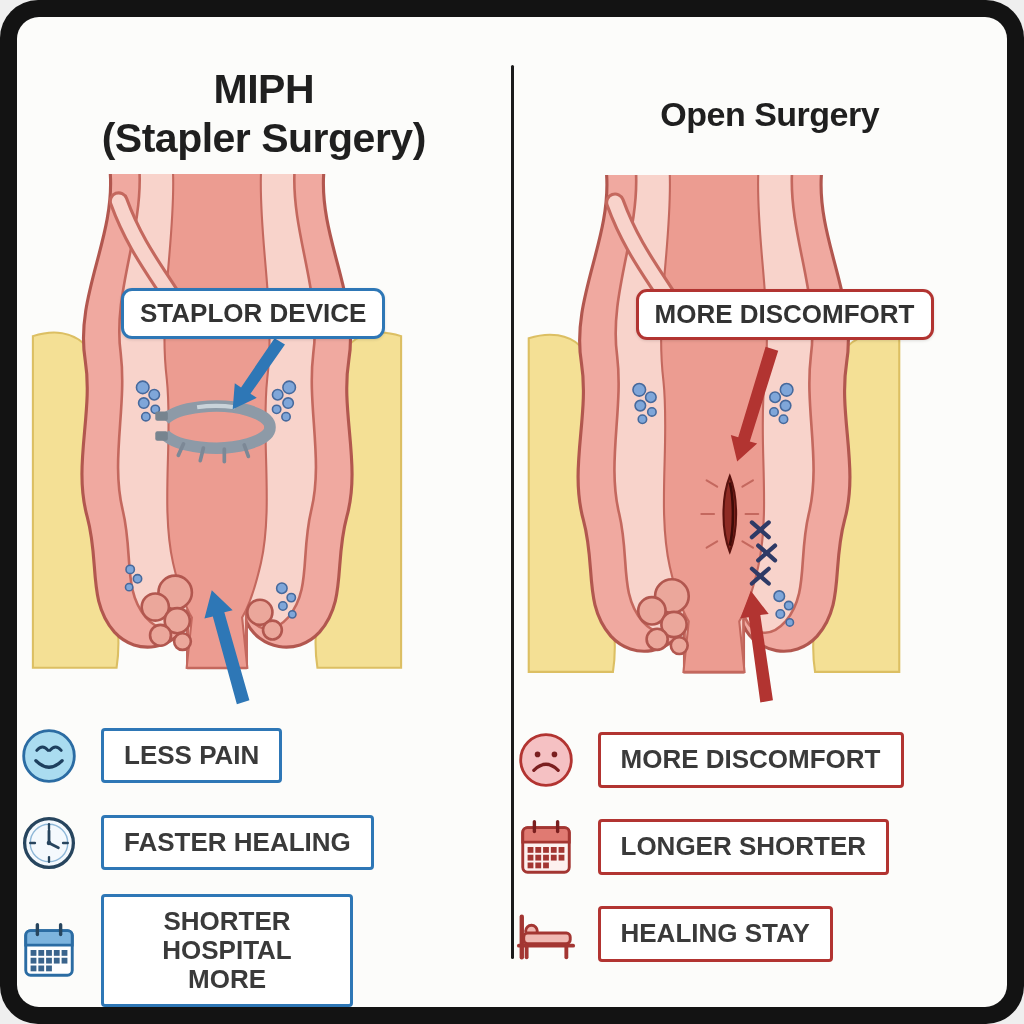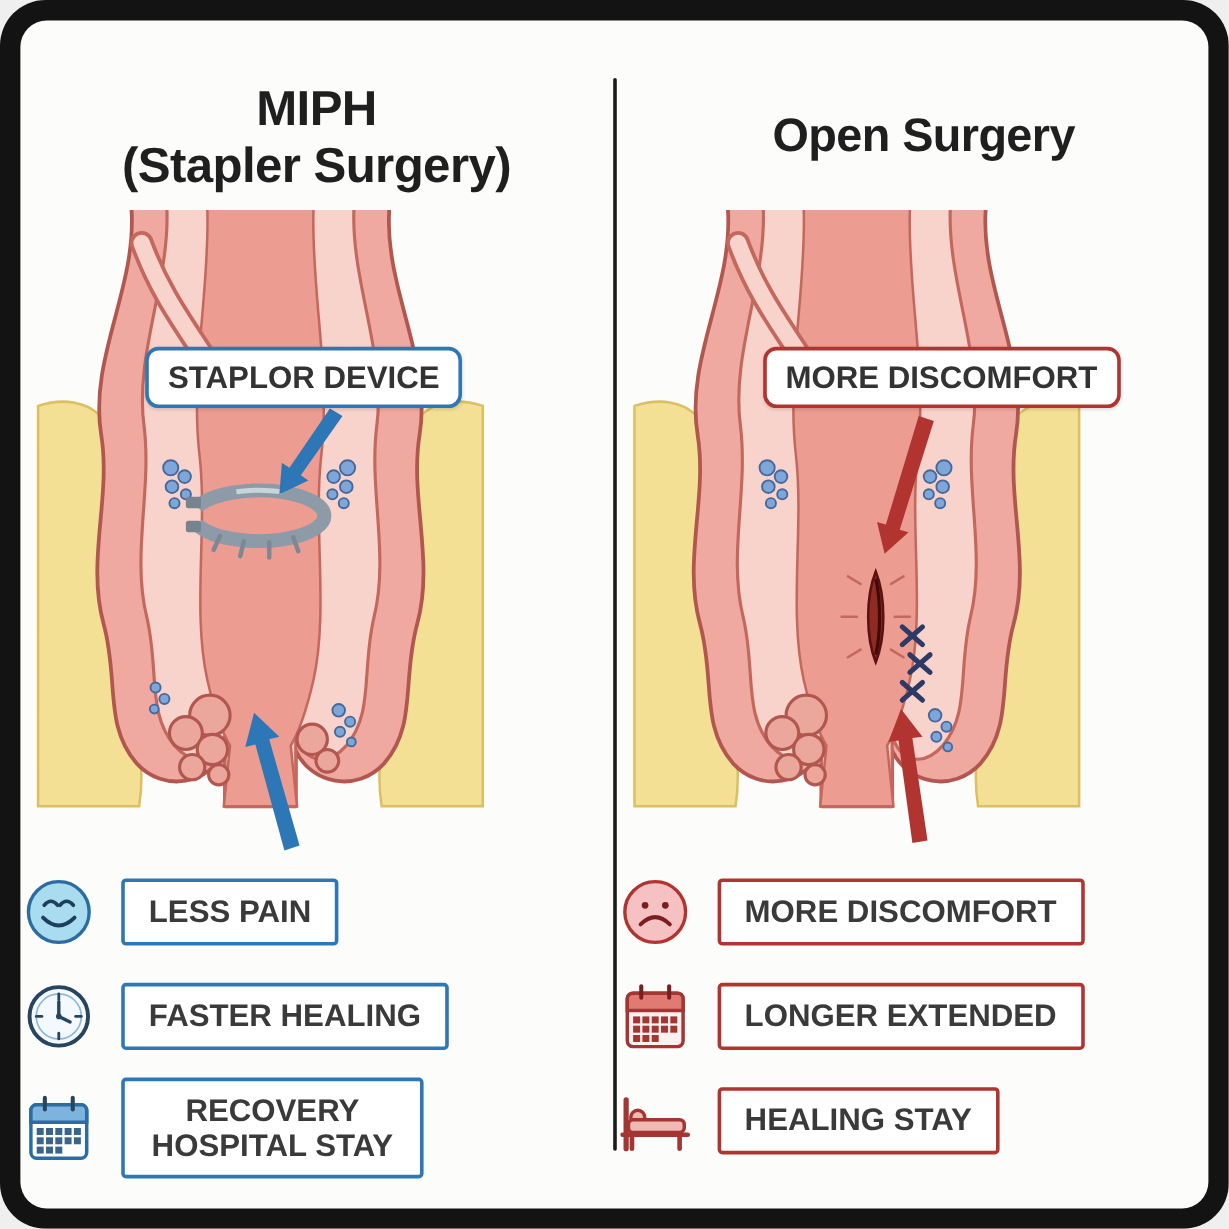--- a/index.html
+++ b/index.html
@@ -2,21 +2,21 @@
 <html style="--accent-left: #2e77b6; --accent-right: #b23431;"><head>
 <meta charset="utf-8">
 <style>
   html,body{margin:0;padding:0;background:#efefef;}
   .frame{position:relative;width:1024px;height:1024px;background:#131313;border-radius:38px;overflow:hidden;font-family:"Liberation Sans",sans-serif;}
   .panel{position:absolute;inset:17px;background:#fcfcfa;border-radius:22px;display:flex;}
   .col{flex:1;display:flex;flex-direction:column;padding-top:38px;}
   .divider{width:3px;background:#1b1b1b;margin:48px 0;border-radius:2px;}
   .title-block{height:118px;display:flex;flex-direction:column;justify-content:center;align-items:center;}
   .title-line{font-weight:800;font-size:41px;line-height:1.18;color:#1f1f1f;letter-spacing:-0.5px;}
-  .title-line.single{font-size:39px;margin-left:19px;}
+  .title-line.single{font-size:34px;margin-left:19px;}
   .figure{position:relative;width:400px;height:537px;margin-top:2px;}
   .figure svg.anatomy{position:absolute;inset:0;width:100%;height:100%;}
   .callout{position:absolute;background:#fff;border:3px solid #999;border-radius:11px;padding:7px 16px;font-weight:700;font-size:26px;color:#333;white-space:nowrap;box-shadow:0 1px 3px rgba(0,0,0,.12);}
   .callout.blue{border-color:var(--accent-left,#2e77b6);}
   .callout.red{border-color:var(--accent-right,#b23431);}
   .callout.pos-left{left:104px;top:114px;}
   .callout.pos-right{left:122px;top:114px;}
   .list{display:flex;flex-direction:column;gap:15px;margin-top:12px;align-items:flex-start;width:396px;}
   .row{display:flex;align-items:center;gap:20px;min-height:72px;}
   .icon-wrap{width:64px;height:64px;flex:none;display:flex;align-items:center;justify-content:center;}
@@ -150,21 +150,21 @@
                   <rect x="21" y="40" width="6" height="6"></rect>
                   <rect x="29" y="40" width="6" height="6"></rect>
                   <rect x="37" y="40" width="6" height="6"></rect>
                   <rect x="45" y="40" width="6" height="6"></rect>
                 <rect x="13" y="48" width="6" height="6"></rect>
                   <rect x="21" y="48" width="6" height="6"></rect>
                   <rect x="29" y="48" width="6" height="6"></rect>
               </g>
             </svg>
           </span>
-          <span class="pill blue multiline">RECOVERY HOSPITAL STAY</span>
+          <span class="pill blue multiline">SHORTER HOSPITAL MORE</span>
         </div>
       </div>
     </section>
 
     <div class="divider"></div>
 
     <section class="col">
       <header class="title-block">
         <div class="title-line single">Open Surgery</div>
       </header>
@@ -257,21 +257,21 @@
                   <rect x="21" y="40" width="6" height="6"></rect>
                   <rect x="29" y="40" width="6" height="6"></rect>
                   <rect x="37" y="40" width="6" height="6"></rect>
                   <rect x="45" y="40" width="6" height="6"></rect>
                 <rect x="13" y="48" width="6" height="6"></rect>
                   <rect x="21" y="48" width="6" height="6"></rect>
                   <rect x="29" y="48" width="6" height="6"></rect>
               </g>
             </svg>
           </span>
-          <span class="pill red">LONGER EXTENDED</span>
+          <span class="pill red">LONGER SHORTER</span>
         </div>
         <div class="row">
           <span class="icon-wrap">
             <svg width="62" height="62" viewBox="0 0 64 64">
               <line x1="7" y1="14" x2="7" y2="56" stroke="#a33632" stroke-width="4.5" stroke-linecap="round"></line>
               <circle cx="17" cy="29" r="6" fill="#f0b9b3" stroke="#a33632" stroke-width="3"></circle>
               <rect x="9" y="31" width="48" height="11" rx="4" fill="#f0b9b3" stroke="#a33632" stroke-width="3"></rect>
               <line x1="4" y1="44" x2="60" y2="44" stroke="#a33632" stroke-width="4" stroke-linecap="round"></line>
               <line x1="12" y1="44" x2="12" y2="56" stroke="#a33632" stroke-width="4" stroke-linecap="round"></line>
               <line x1="53" y1="44" x2="53" y2="56" stroke="#a33632" stroke-width="4" stroke-linecap="round"></line>

